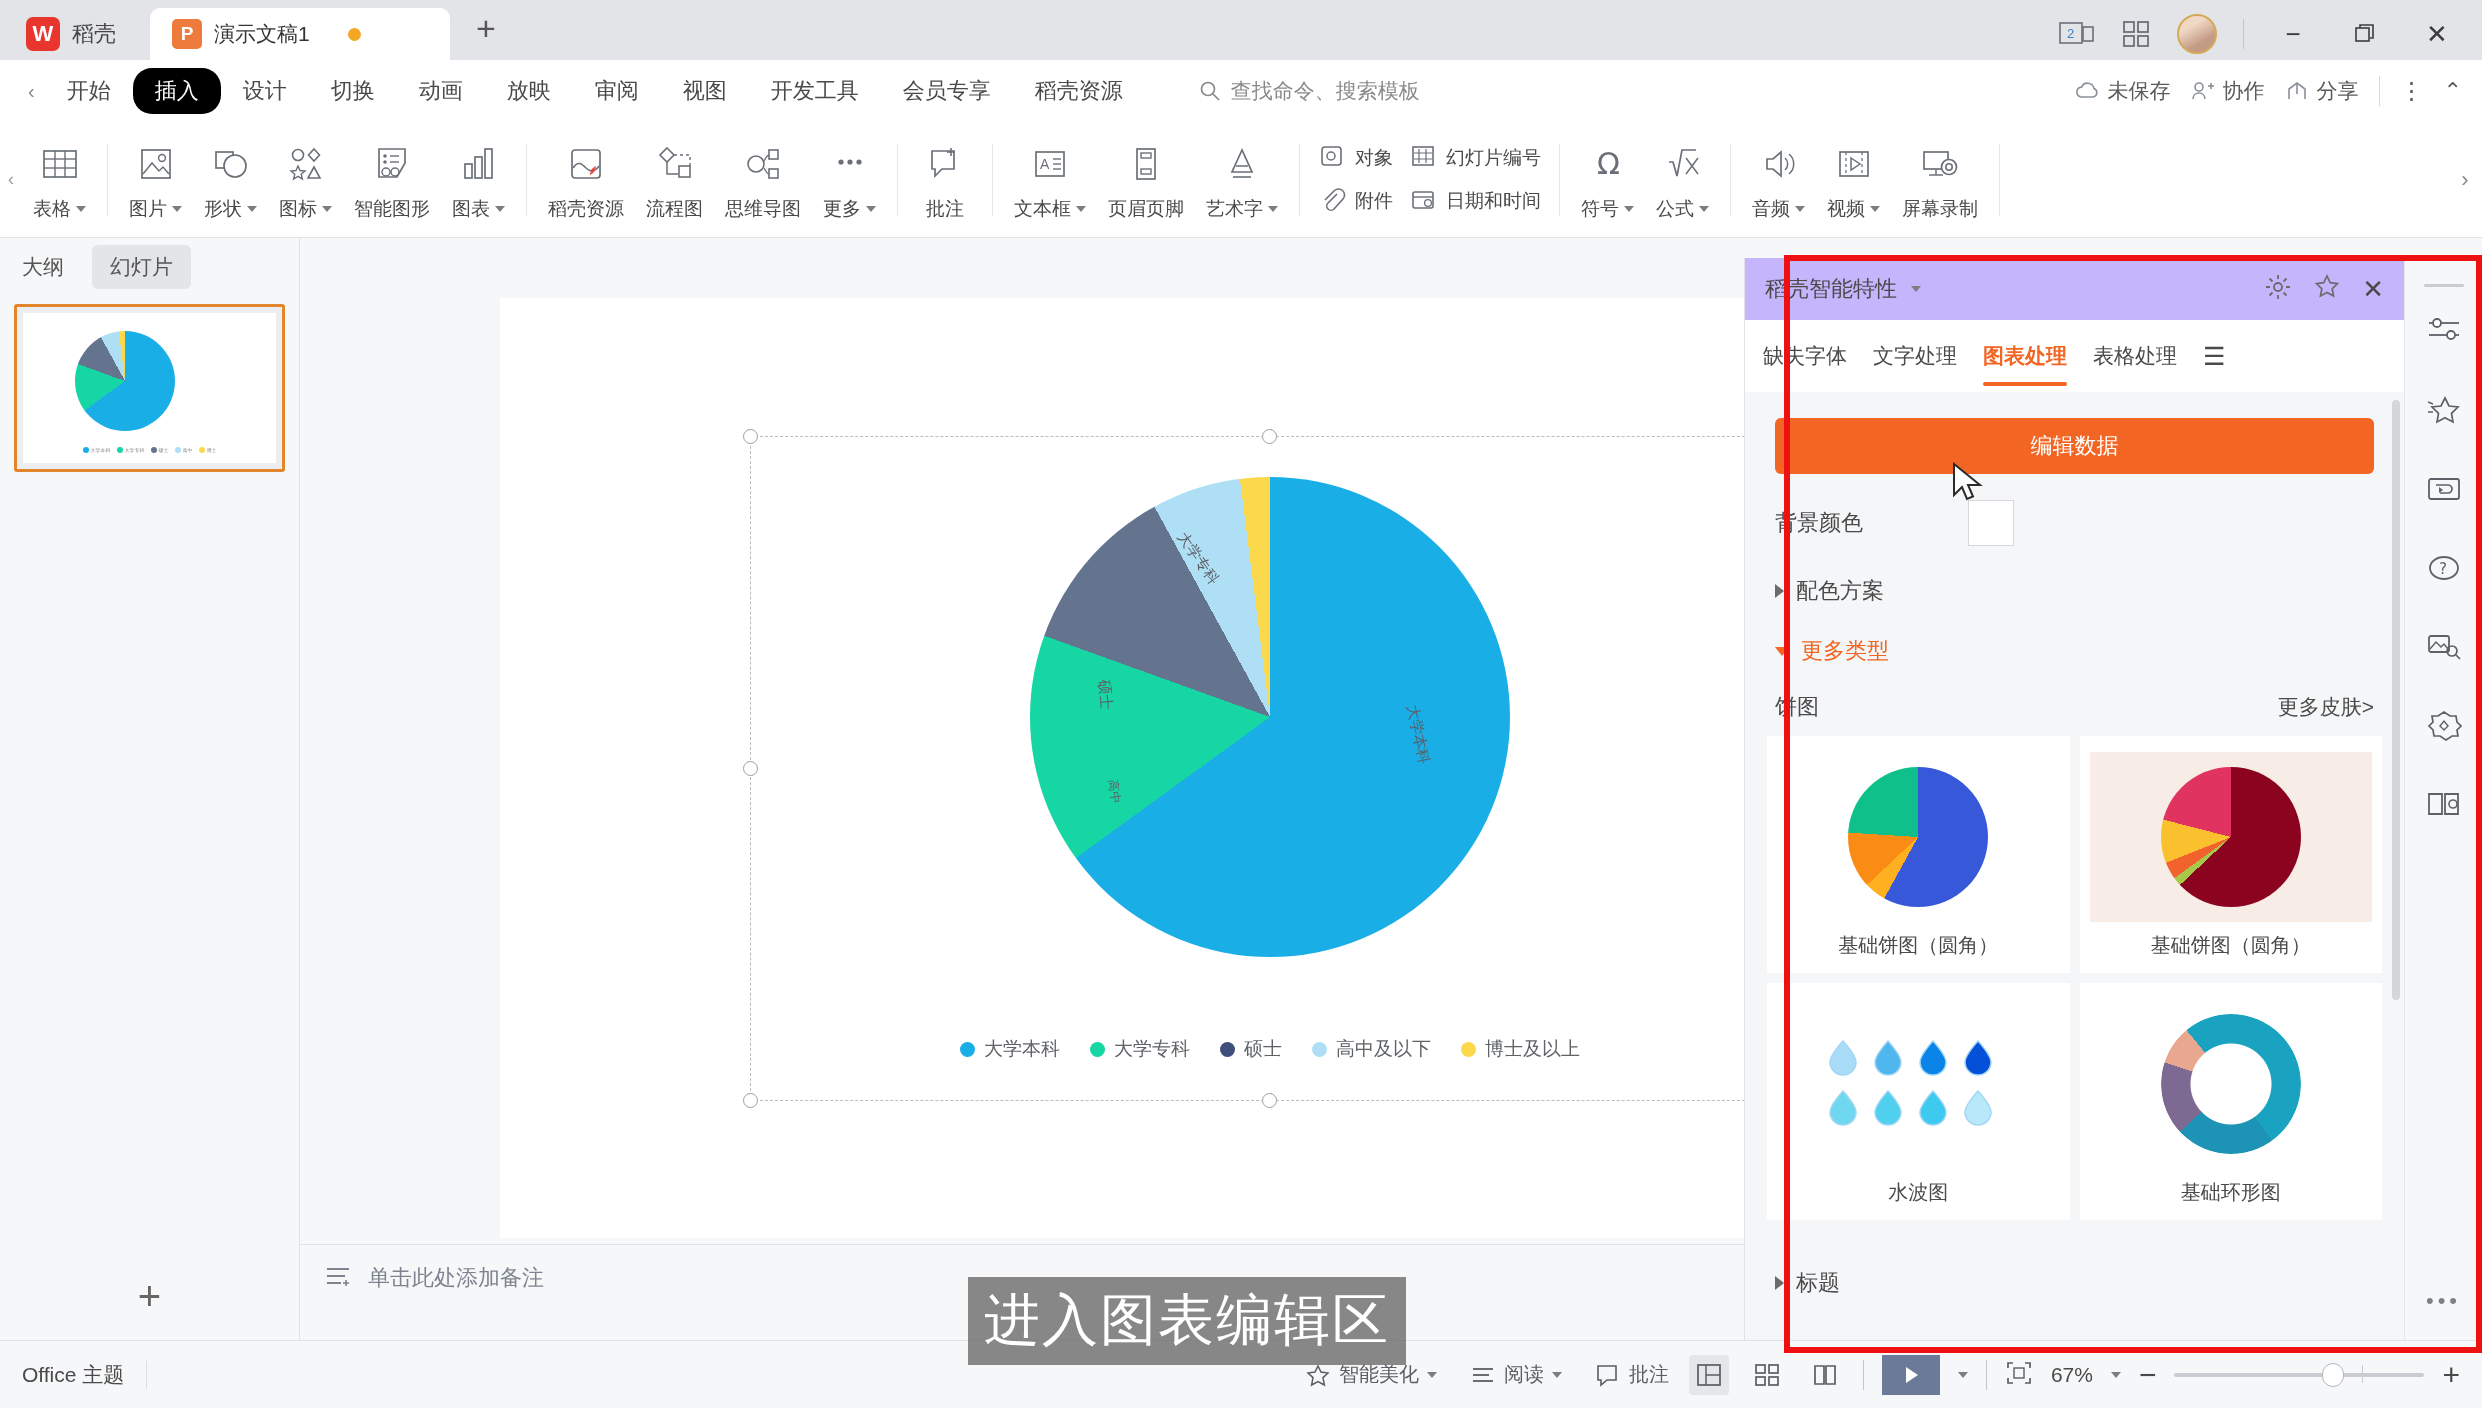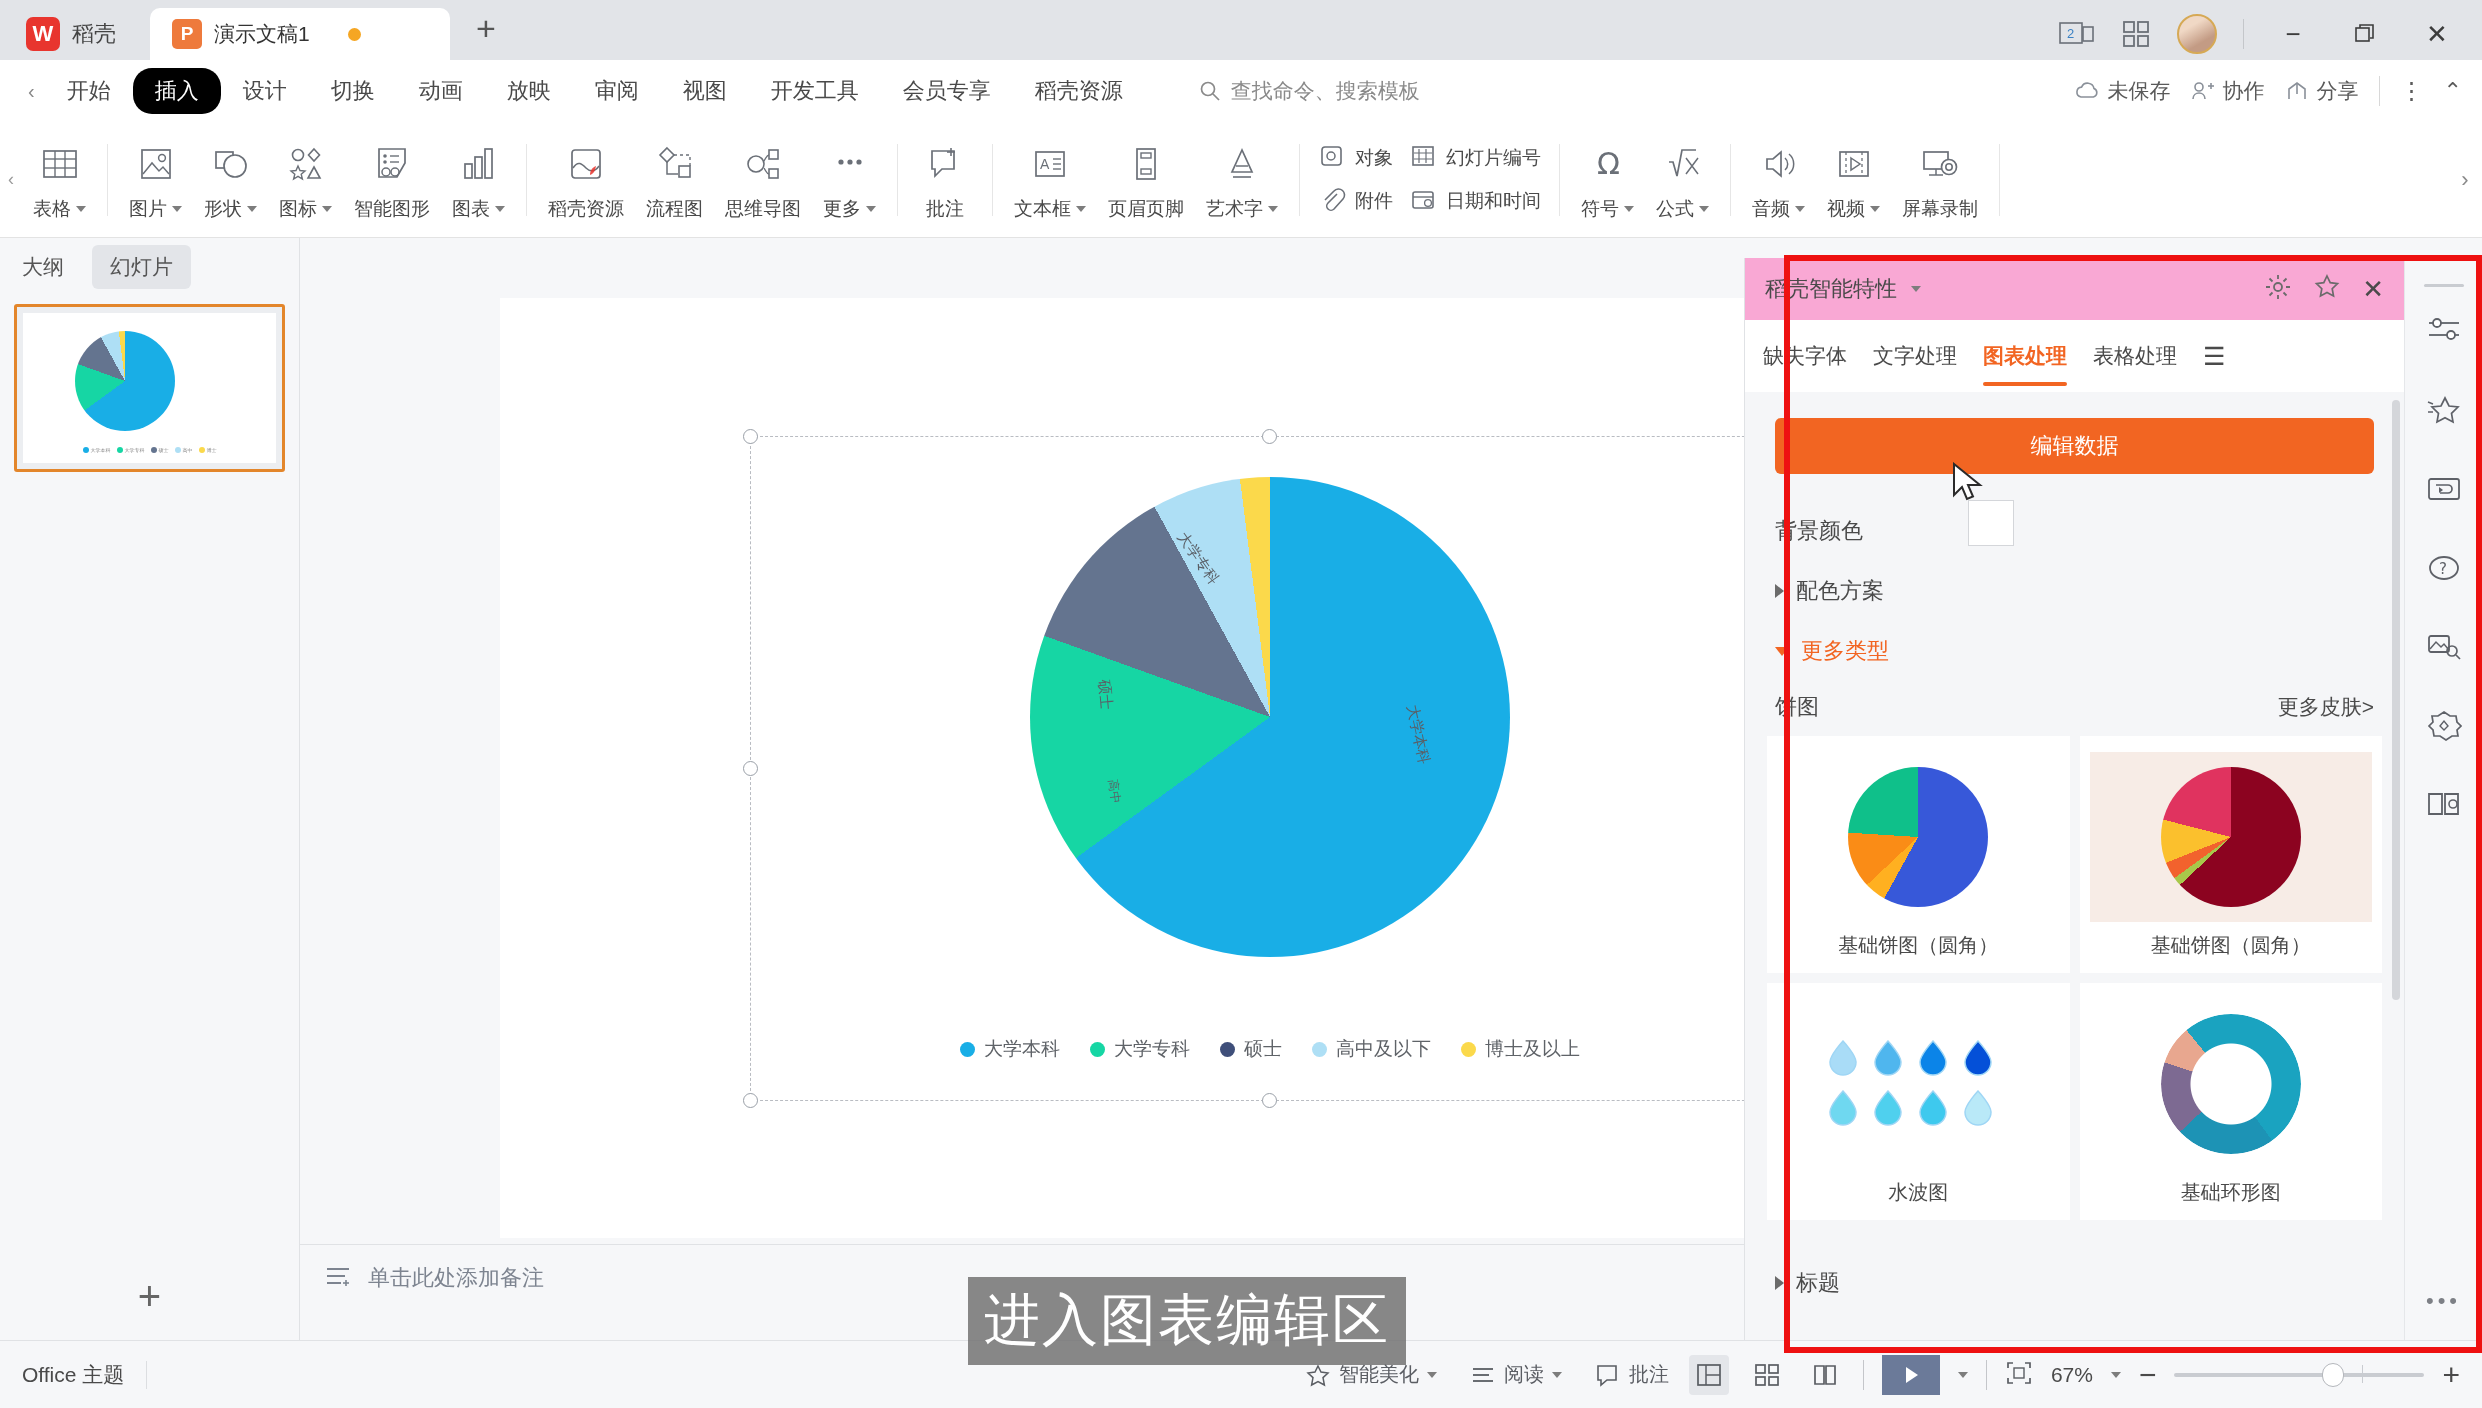--- a/index.html
+++ b/index.html
@@ -77,33 +77,33 @@
 
   
   .pie-wrap { position:absolute; left:50%; top:330px; transform:translateX(-50%); }
   .pie { width:480px;height:480px;border-radius:50%; }
   .pie-label { position:absolute; font-size:15px; color:#5a5f66; white-space:nowrap; }
   .legend { position:absolute; left:0; right:0; bottom:38px; display:flex; justify-content:center; gap:30px; }
   .lg-item { display:flex; align-items:center; gap:9px; font-size:19px; color:#5f6368; }
   .lg-dot { width:15px;height:15px;border-radius:50%; }
 
   
-  .rightpanel { position:absolute; right:78px; top:258px; bottom:68px; width:660px; background:#f9a8d4;
+  .rightpanel { position:absolute; right:78px; top:258px; bottom:68px; width:660px; background:#c4b5fd;
       border-left:1px solid #e0e2e5; display:flex; flex-direction:column; z-index:5;}
   .rp-head { height:62px; display:flex; align-items:center; padding:0 20px; gap:14px; }
   .rp-title { font-size:22px; color:#4a4a4a; }
   .rp-head-icons { margin-left:auto; display:flex; align-items:center; gap:22px; color:#6b6b6b;}
   .rp-tabs { height:72px; display:flex; align-items:center; padding:0 18px; gap:26px; background:#fff;}
   .rp-tab { font-size:21px; color:#4a4a4a; position:relative; height:72px; display:flex; align-items:center;}
   .rp-tab.active { color:#f26522; font-weight:bold;}
   .rp-tab.active:after { content:""; position:absolute;left:0;right:0;bottom:6px;height:4px;background:#f26522;border-radius:2px;}
   .rp-body { flex:1; overflow:hidden; position:relative; background:#f5f6f8; padding:0 0 0 0;}
   .btn-edit { margin:26px 30px 0 30px; height:56px; background:#f26522; color:#fff; border-radius:6px;
      display:flex; align-items:center; justify-content:center; font-size:22px; }
-  .row-bg { display:flex; align-items:flex-end; padding:26px 30px 0 30px; gap:8px;}
+  .row-bg { display:flex; align-items:center; padding:26px 30px 0 30px; gap:8px;}
   .row-bg .lb { font-size:22px;color:#4a4a4a;width:185px;}
   .swatch { width:46px;height:46px;background:#fff;border:1px solid #d4d6da; }
   .sect { display:flex; align-items:center; gap:12px; padding:30px 30px 0 30px; font-size:22px; color:#4a4a4a;}
   .sect.open { color:#f26522; }
   .tri-r { width:0;height:0;border-top:7px solid transparent;border-bottom:7px solid transparent;border-left:9px solid #6b6b6b;}
   .tri-d { width:0;height:0;border-left:7px solid transparent;border-right:7px solid transparent;border-top:9px solid #f26522;}
   .gal-head { display:flex; align-items:center; padding:26px 30px 14px 30px; font-size:22px; color:#4a4a4a;}
   .gal-more { margin-left:auto; color:#4a4a4a; font-size:21px;}
   .gallery { display:grid; grid-template-columns:1fr 1fr; gap:10px; padding:0 22px; }
   .gcard { background:#fff; padding:16px 10px 14px 10px; display:flex; flex-direction:column; align-items:center; gap:10px;}

